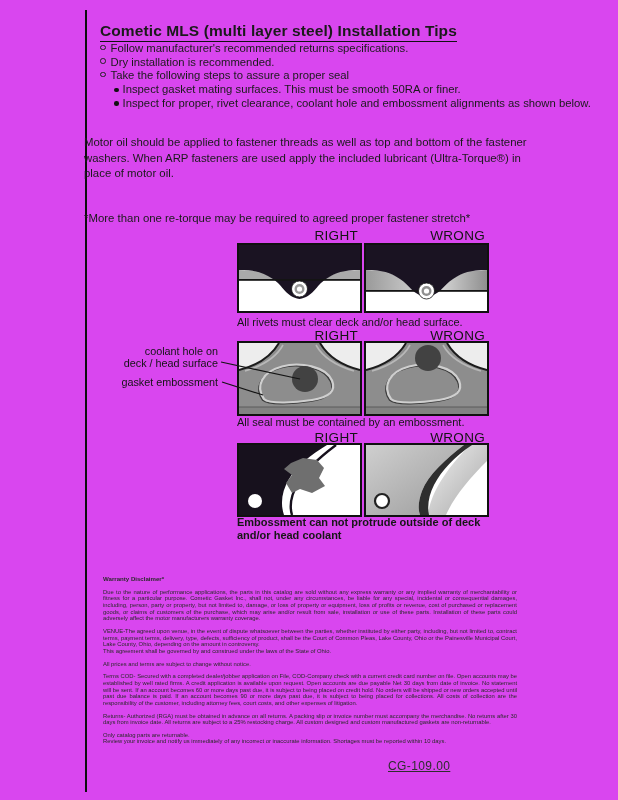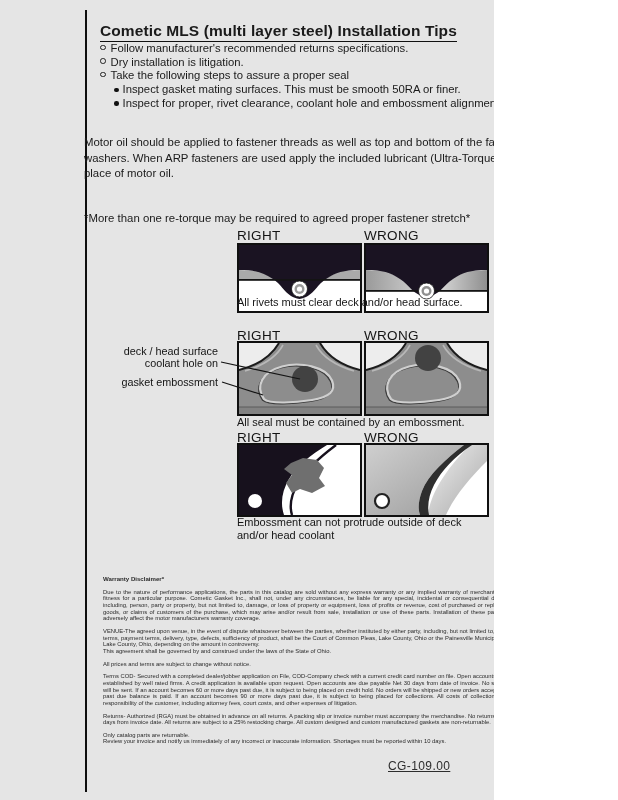--- a/index.html
+++ b/index.html
@@ -1,17 +1,17 @@
 <!DOCTYPE html>
 <html><head>
 <meta charset="utf-8">
 <style>
   html,body{margin:0;padding:0;background:#ffffff;}
   #page{
-    position:relative;width:494px;height:800px;background:#e5e5e5;overflow:hidden;
+    position:relative;width:618px;height:800px;background:#d946ef;overflow:hidden;
     font-family:"Liberation Sans", sans-serif;color:#1a1a1a;
   }
   
   .left-rule{position:absolute;left:85px;top:10px;width:2px;height:782px;background:#0e0e0e;}
 
   
   .doc-title{
     position:absolute;left:100px;top:22px;font-size:15.5px;font-weight:bold;
     border-bottom:1.8px solid #111;padding-bottom:1px;letter-spacing:.1px;white-space:nowrap;
   }
@@ -26,21 +26,21 @@
   .sb-line{white-space:nowrap;margin-left:14px;}
   .sb-line::before{
     content:"";display:inline-block;width:4.5px;height:4.5px;background:#111;
     border-radius:50%;margin-right:4px;vertical-align:1px;
   }
 
   .sec-heading{position:absolute;left:100px;font-size:13px;font-weight:bold;white-space:nowrap;}
   .para{position:absolute;left:84px;width:452px;font-size:11.4px;line-height:15.6px;}
 
   
-  .rw-label{position:absolute;width:121px;text-align:left;font-size:13.5px;font-weight:500;
+  .rw-label{position:absolute;width:121px;text-align:right;font-size:13.5px;font-weight:500;
     letter-spacing:.3px;color:#141414;}
   .panel{position:absolute;width:121px;border:2px solid #101010;background:#fff;box-sizing:content-box;}
   .panel svg{display:block;}
   .caption{position:absolute;font-size:11px;line-height:12.6px;color:#161616;}
 
   
   .anno{position:absolute;left:36px;width:182px;text-align:right;font-size:10.8px;line-height:11.8px;
     color:#141414;}
   .leader-overlay{position:absolute;left:0;top:0;width:618px;height:800px;pointer-events:none;}
 
@@ -57,21 +57,21 @@
 <body>
 
 <div id="page">
 
   <div class="left-rule"></div>
 
   <div class="doc-title">Cometic MLS (multi layer steel) Installation Tips</div>
 
   <div class="bullets">
     <div class="b-line">Follow manufacturer's recommended returns specifications.</div>
-    <div class="b-line">Dry installation is litigation.</div>
+    <div class="b-line">Dry installation is recommended.</div>
     <div class="b-line">Take the following steps to assure a proper seal</div>
     <div class="sb-line">Inspect gasket mating surfaces.  This must be smooth 50RA or finer.</div>
     <div class="sb-line">Inspect for proper, rivet clearance, coolant hole and embossment alignments as shown below.</div>
   </div>
 
   <div class="para" style="top:135px;">Motor oil should be applied to fastener threads as well as top and bottom of the fastener washers. When ARP fasteners are used apply the included lubricant (Ultra-Torque®) in place of motor oil.</div>
   <div class="para" style="top:211px;">*More than one re-torque may be required to agreed proper fastener stretch*</div>
 
   <div class="rw-label" style="left:237px;top:228px;">RIGHT</div>
   <div class="rw-label" style="left:364px;top:228px;">WRONG</div>
@@ -103,28 +103,28 @@
       <rect x="0" y="0" width="121" height="66" fill="#ffffff"></rect>
       <polygon points="0,25 20,26 34,33 43,41 48,46 0,46" fill="url(#gdeckL)"></polygon>
       <polygon points="121,25 101,26 87,33 78,41 73,46 121,46" fill="url(#gdeckR)"></polygon>
       <path d="M0,0 H121 V25 C104,25 97,27.5 87,34 C77,40.5 74,50 60.5,52 C47,50 44,40.5 34,34 C24,27.5 17,25 0,25 Z" fill="#1a1322"></path>
       <rect x="0" y="45" width="121" height="1.8" fill="#141414"></rect>
       <circle cx="60.5" cy="46" r="8" fill="#ffffff" stroke="#111" stroke-width="0.8"></circle>
       <circle cx="60.5" cy="46" r="5" fill="#8f8f8f"></circle>
       <circle cx="60.5" cy="46" r="2.6" fill="#ffffff"></circle>
     </svg>
   </div>
-  <div class="caption" style="left:237px;top:296px;">All rivets must clear deck and/or head surface.</div>
+  <div class="caption" style="left:237px;top:316px;">All rivets must clear deck and/or head surface.</div>
 
   <div class="rw-label" style="left:237px;top:328px;">RIGHT</div>
   <div class="rw-label" style="left:364px;top:328px;">WRONG</div>
 
   <div class="anno" style="top:346px;">
+    <div>coolant hole on</div>
     <div>deck / head surface</div>
-    <div>coolant hole on</div>
   </div>
   <div class="anno" style="top:377px;">gasket embossment</div>
 
   <div class="panel" style="left:237px;top:341px;height:71px;">
     <svg width="121" height="71" viewBox="0 0 121 71">
       <rect x="0" y="0" width="121" height="71" fill="#8d8d8d"></rect>
       <path d="M0,0 H40 C33,12 20,22 0,27 Z" fill="#ededed"></path>
       <path d="M81,0 H121 V27 C101,22 88,12 81,0 Z" fill="#ededed"></path>
       <path d="M40,0 C33,12 20,22 0,27" stroke="#1c1c1c" stroke-width="2" fill="none"></path>
       <path d="M81,0 C88,12 101,22 121,27" stroke="#1c1c1c" stroke-width="2" fill="none"></path>
@@ -184,21 +184,21 @@
             <stop offset="1" stop-color="#a8a8a8"></stop>
         </linearGradient>
       </defs>
       <rect x="0" y="0" width="121" height="70" fill="#ffffff"></rect>
       <path d="M104,0 H121 V16 C103,34 88,52 80,70 H62 C64,52 76,28 104,0 Z" fill="url(#g4)"></path>
       <path d="M0,0 H98 C80,14 62,30 56,46 C52,57 52,64 54,70 H0 Z" fill="url(#g3)"></path>
       <path d="M98,0 C80,14 62,30 56,46 C52,57 52,64 54,70 L63,70 C61,60 63,50 68,40 C76,25 88,12 106,0 Z" fill="#2e2e2e"></path>
       <circle cx="16" cy="56" r="7" fill="#ffffff" stroke="#222" stroke-width="2.2"></circle>
     </svg>
   </div>
-  <div class="caption" style="left:237px;top:516px;">
+  <div class="caption" style="left:237px;top:516px;font-weight:bold;">
     <div>Embossment can not protrude outside of deck</div>
     <div>and/or head coolant</div>
   </div>
 
   <div class="disclaimer">
     <p class="dh">Warranty Disclaimer*</p>
     <p class="gap">Due to the nature of performance applications, the parts in this catalog are sold without any express warranty or any implied warranty of merchantability or fitness for a particular purpose.  Cometic Gasket Inc., shall not, under any circumstances, be liable for any special, incidental or consequential damages, including, person, party or property, but not limited to, damage, or loss of property or equipment, loss of profits or revenue, cost of purchased or replacement goods, or claims of customers of the purchase, which may arise and/or result from sale, installation or use of these parts.  Installation of these parts could adversely affect the motor manufacturers warranty coverage.</p>
     <p>VENUE-The agreed upon venue, in the event of dispute whatsoever between the parties, whether instituted by either party, including, but not limited to, contract terms, payment terms, delivery, type, defects, sufficiency of product, shall be the Court of Common Pleas, Lake County, Ohio or the Painesville Municipal Court, Lake County, Ohio, depending on the amount in controversy.</p>
     <p class="gap">This agreement shall be governed by and construed under the laws of the State of Ohio.</p>
     <p class="gap">All prices and terms are subject to change without notice.</p>

